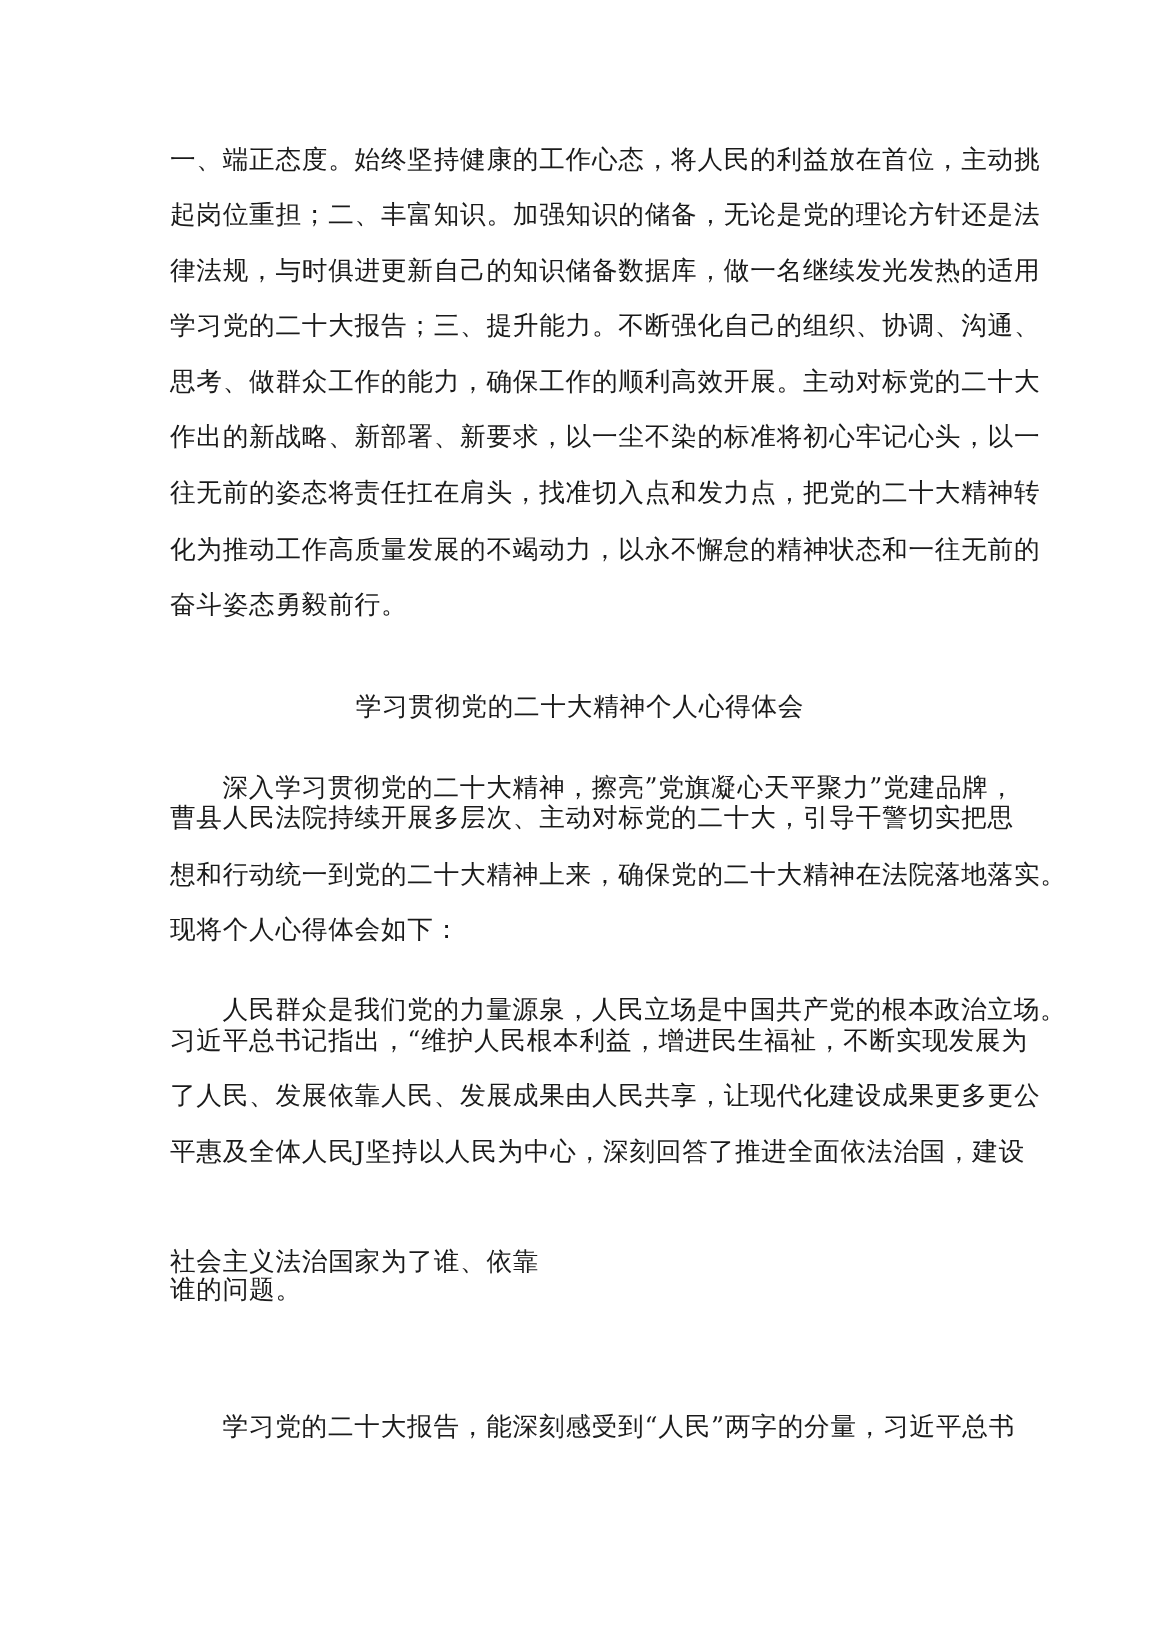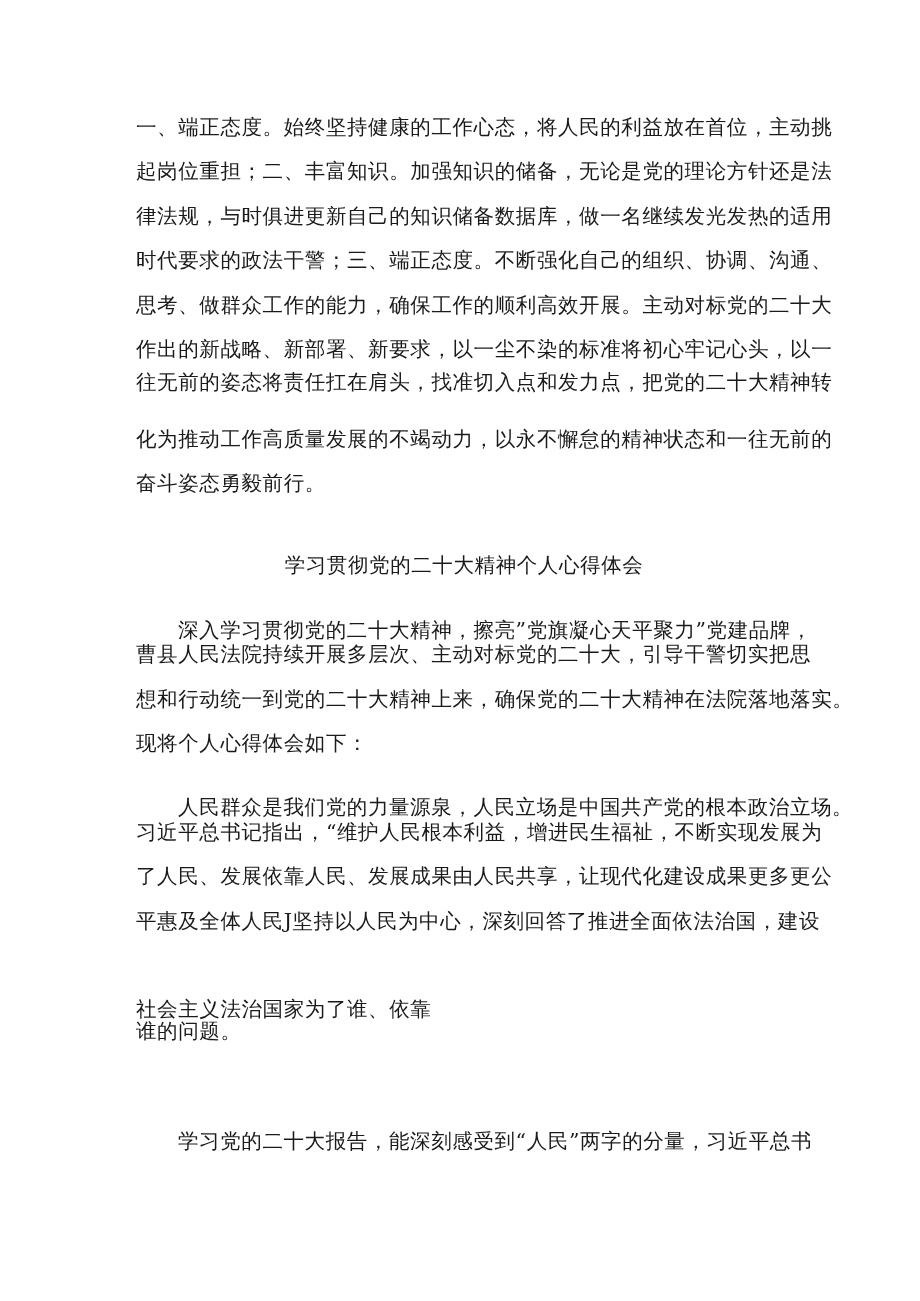--- a/index.html
+++ b/index.html
@@ -42,24 +42,24 @@
   </style>
 </head>
 <body>
 
 <div class="page">
 
   <div>
     <div class="line" style="top:114px">一、端正态度。始终坚持健康的工作心态，将人民的利益放在首位，主动挑</div>
     <div class="line" style="top:158px">起岗位重担；二、丰富知识。加强知识的储备，无论是党的理论方针还是法</div>
     <div class="line" style="top:203px">律法规，与时俱进更新自己的知识储备数据库，做一名继续发光发热的适用</div>
-    <div class="line" style="top:247px">时代要求的政法干警；三、端正态度。不断强化自己的组织、协调、沟通、</div>
+    <div class="line" style="top:247px">学习党的二十大报告；三、提升能力。不断强化自己的组织、协调、沟通、</div>
     <div class="line" style="top:292px">思考、做群众工作的能力，确保工作的顺利高效开展。主动对标党的二十大</div>
     <div class="line" style="top:336px">作出的新战略、新部署、新要求，以一尘不染的标准将初心牢记心头，以一</div>
-    <div class="line" style="top:369px">往无前的姿态将责任扛在肩头，找准切入点和发力点，把党的二十大精神转</div>
+    <div class="line" style="top:381px">往无前的姿态将责任扛在肩头，找准切入点和发力点，把党的二十大精神转</div>
     <div class="line" style="top:426px">化为推动工作高质量发展的不竭动力，以永不懈怠的精神状态和一往无前的</div>
     <div class="line" style="top:470px">奋斗姿态勇毅前行。</div>
   </div>
 
   <div class="line title" style="top:552px">学习贯彻党的二十大精神个人心得体会</div>
 
   <div>
     <div class="line indent" style="top:597px">深入学习贯彻党的二十大精神，擦亮”党旗凝心天平聚力”党建品牌，</div>
     <div class="line" style="top:641px">曹县人民法院持续开展多层次、主动对标党的二十大，引导干警切实把思</div>
     <div class="line" style="top:686px">想和行动统一到党的二十大精神上来，确保党的二十大精神在法院落地落实。</div>

